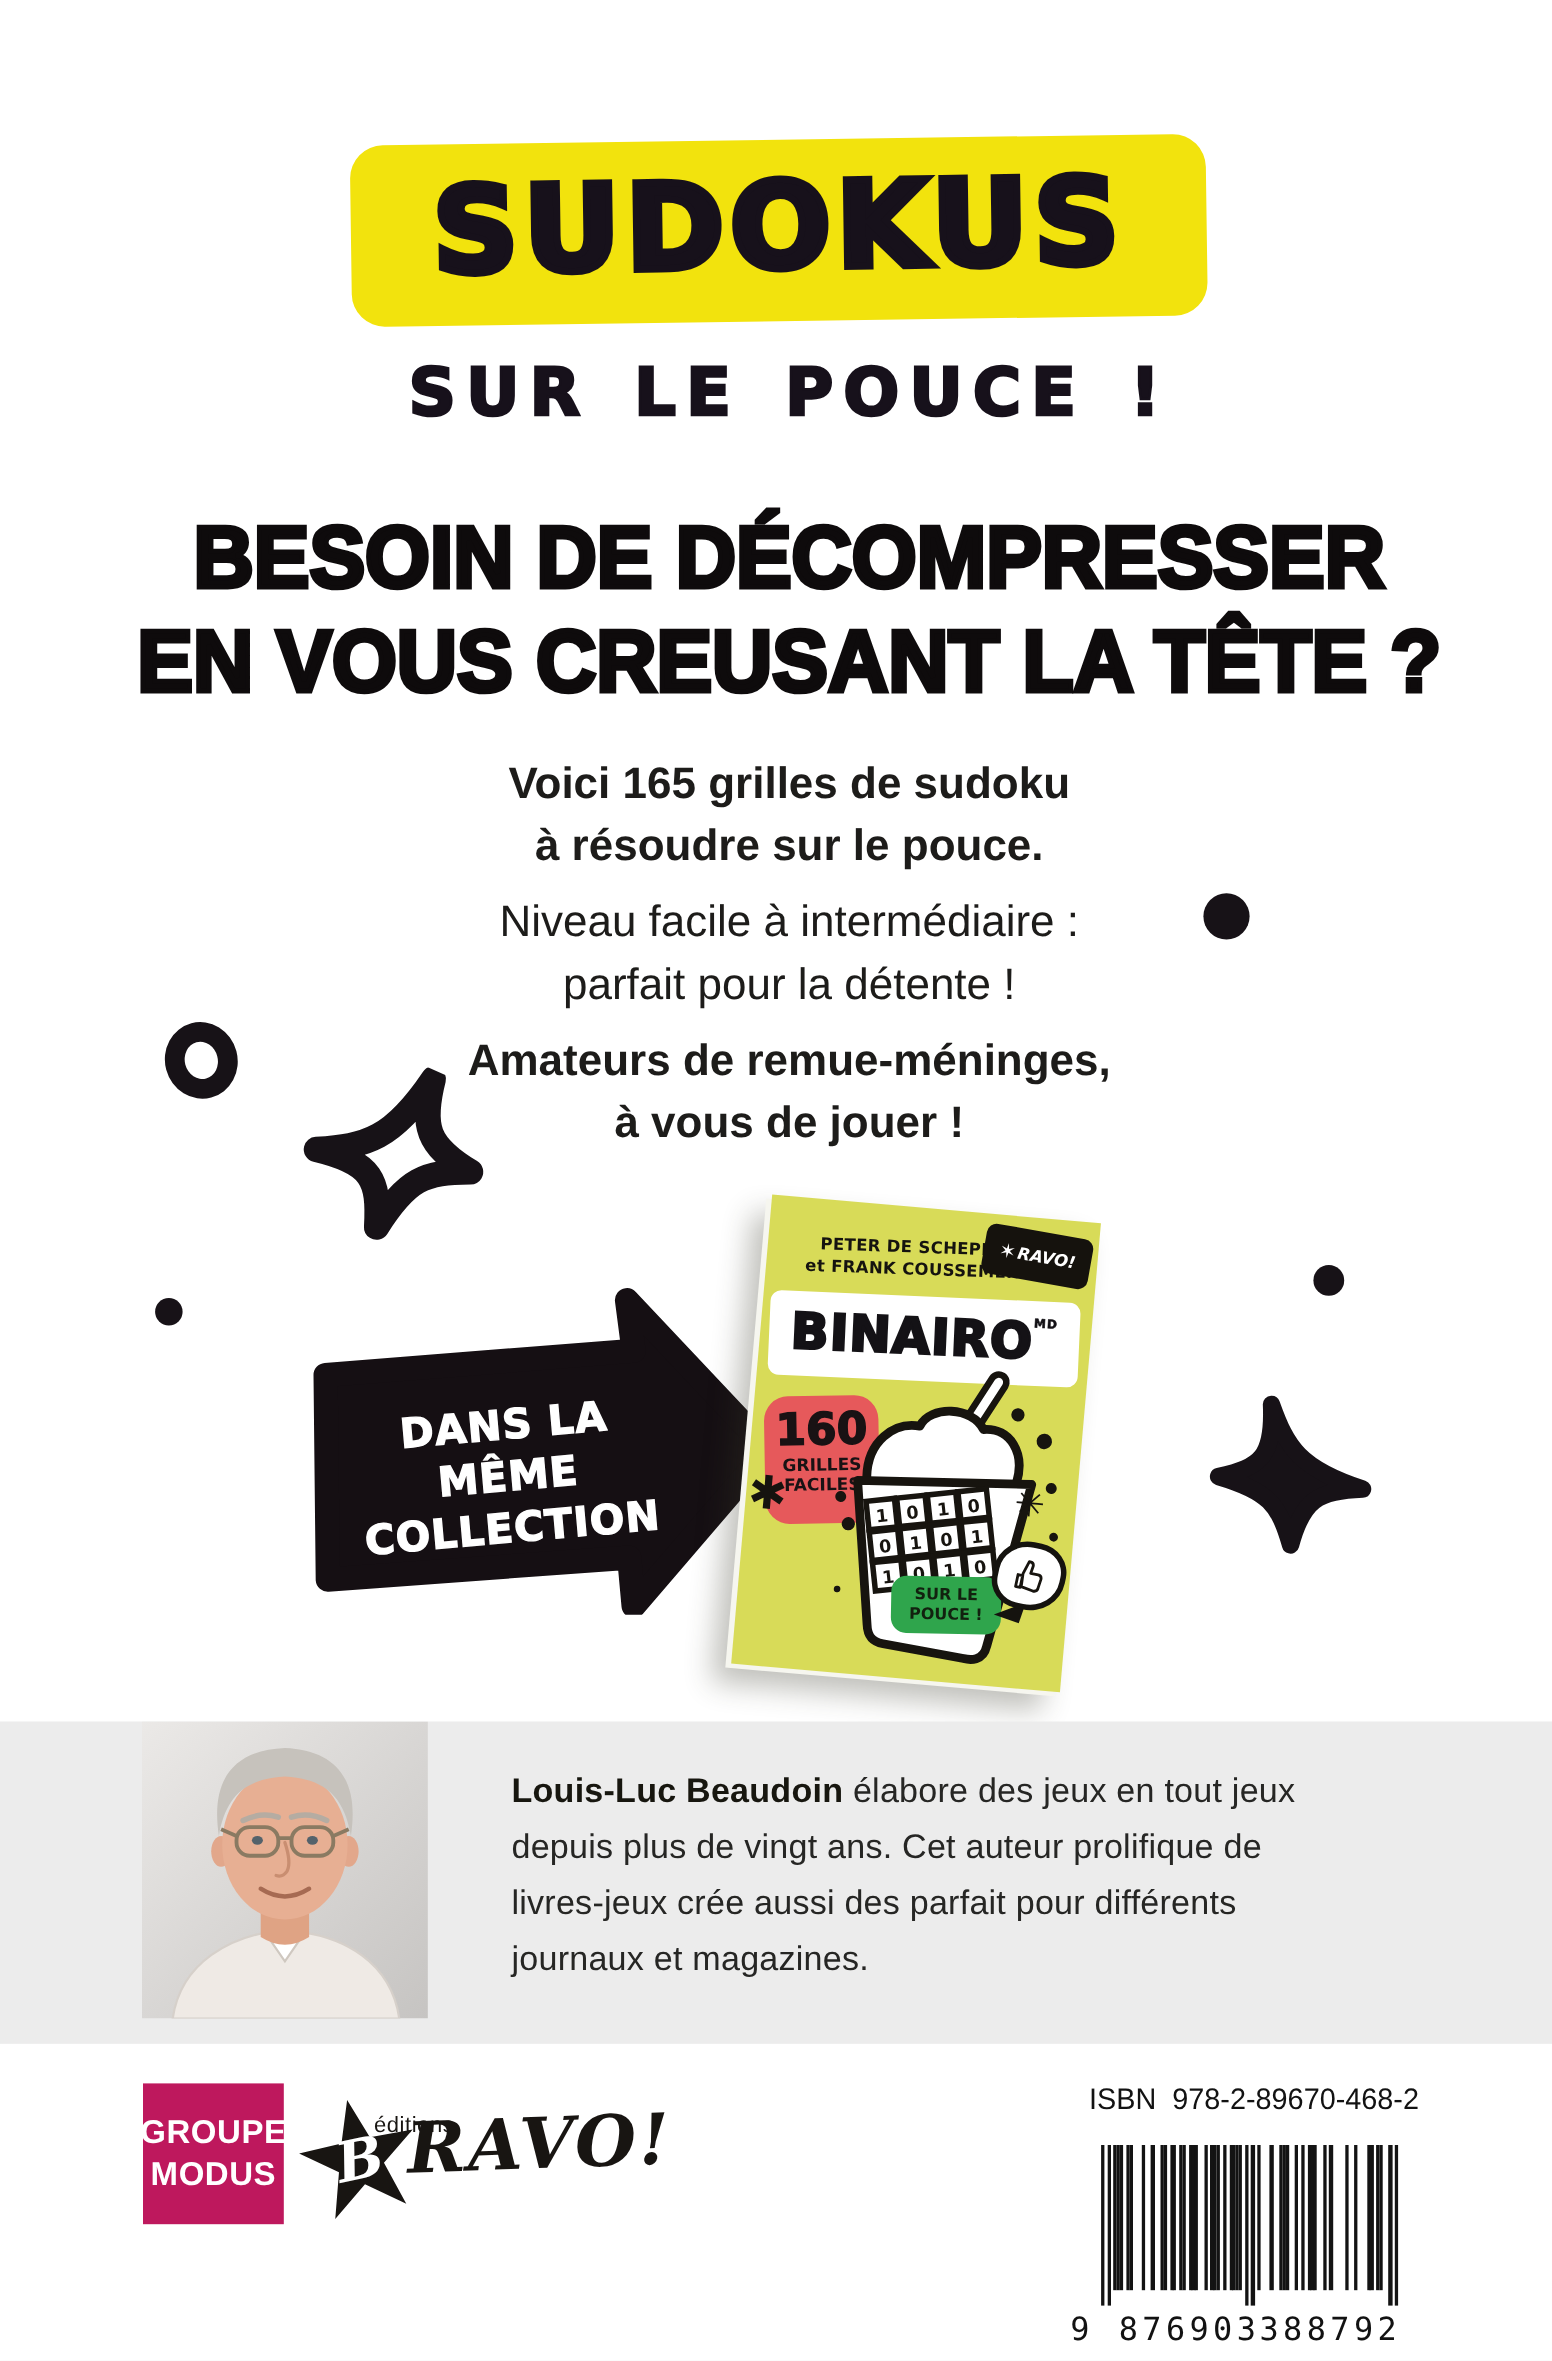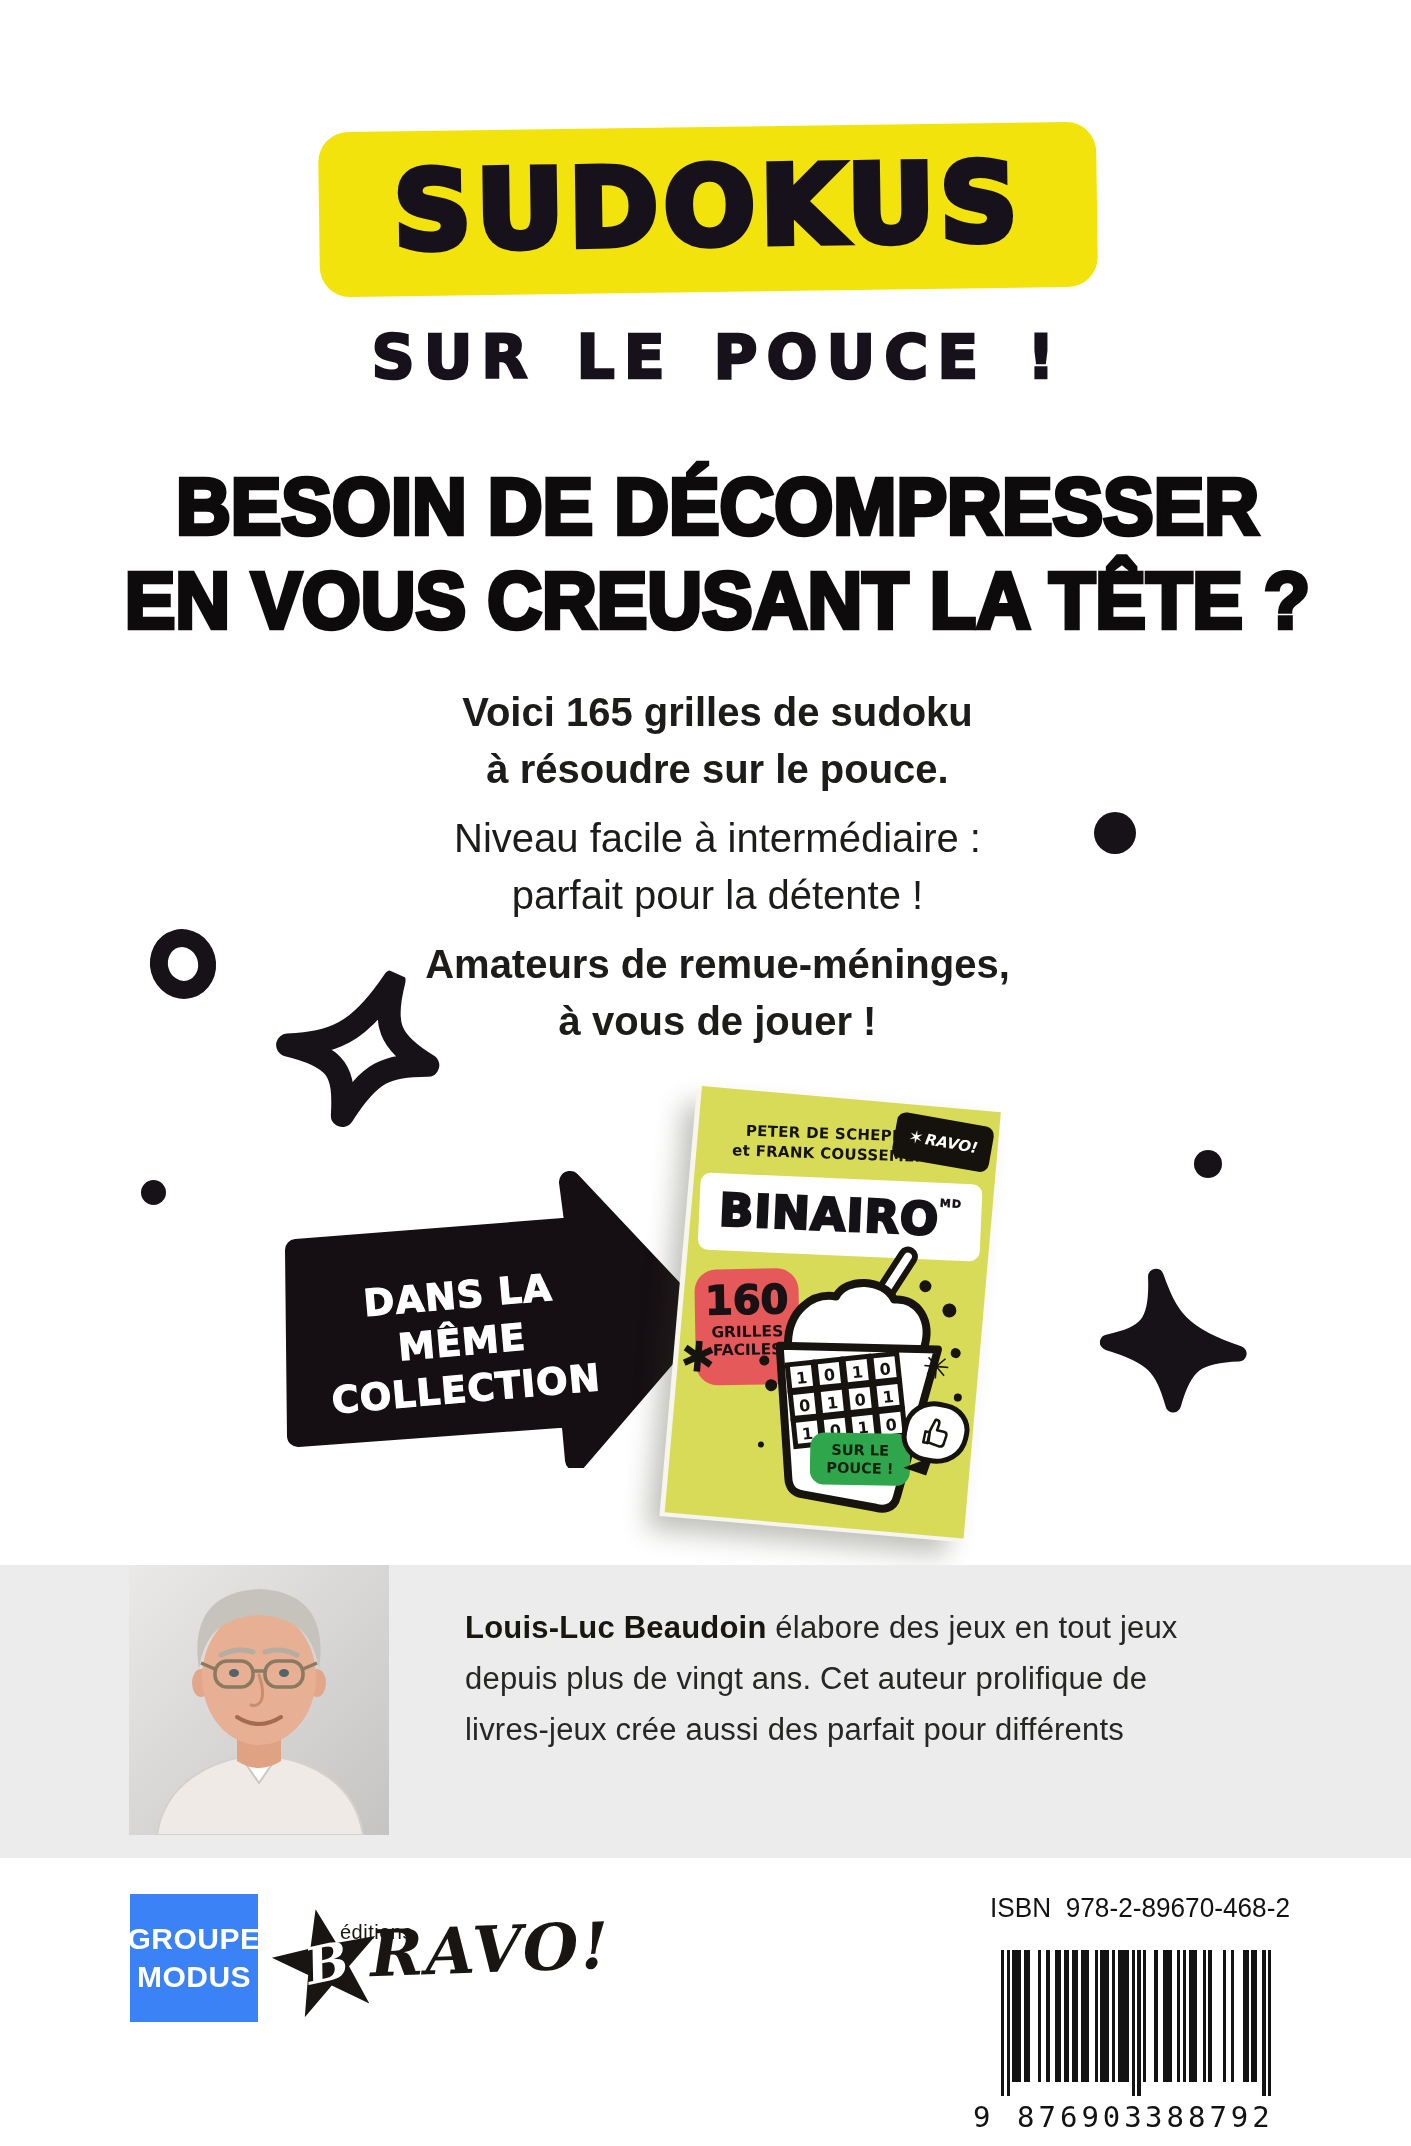--- a/index.html
+++ b/index.html
@@ -81,21 +81,21 @@
   .spark-l{left:2px;top:246px;font-size:42px;}
   .spark-r{left:244px;top:240px;font-size:33px;}
 
   
   .author-band{left:0;top:1565px;width:1411px;height:293px;background:#ECECEC;}
   .portrait{left:129px;top:1565px;width:260px;height:270px;}
   .bio{left:465px;top:1602px;width:880px;font-size:31px;line-height:51px;color:#262624;letter-spacing:.2px;}
   .bio b{color:#17160f;}
 
   
-  .orange-box{left:130px;top:1894px;width:128px;height:128px;background:#3b82f6;color:#fff;
+  .orange-box{left:130px;top:1894px;width:128px;height:128px;background:#be185d;color:#fff;
         display:flex;flex-direction:column;align-items:center;justify-content:center;
         font-weight:bold;font-size:30px;line-height:38px;letter-spacing:.5px;}
   .bravo-logo{left:268px;top:1896px;width:300px;height:130px;}
   .editions{position:absolute;left:72px;top:4px;font-size:20px;color:#181512;letter-spacing:.5px;margin-top:21px;}
   .logo-star{position:absolute;left:0;top:12px;width:118px;height:110px;transform:rotate(-12deg);}
   .logo-star polygon{fill:#181512;}
   .logo-star text{font-family:"DejaVu Serif",serif;font-style:italic;font-weight:bold;}
   .ravo{position:absolute;left:102px;top:16px;font-family:"DejaVu Serif",serif;font-style:italic;
         font-weight:bold;font-size:64px;letter-spacing:2px;transform:rotate(-2deg);color:#181512;}
   .website{left:129px;top:2023px;font-size:43px;color:#3f3c39;}
@@ -261,20 +261,21 @@
     </g>
     <ellipse cx="105" cy="108" rx="5" ry="4" fill="#54626b"></ellipse>
     <ellipse cx="155" cy="108" rx="5" ry="4" fill="#54626b"></ellipse>
     <path d="M130,110 q6,18 2,26 q-4,6 -10,4" stroke="#c98e71" stroke-width="3" fill="none" stroke-linecap="round"></path>
     <path d="M108,152 q22,14 44,0" stroke="#a66a52" stroke-width="4" fill="none" stroke-linecap="round"></path>
   </svg>
   <div class="abs bio">
     <div><b>Louis-Luc Beaudoin</b><span> élabore des jeux en tout jeux</span></div>
     <div>depuis plus de vingt ans. Cet auteur prolifique de</div>
     <div>livres-jeux crée aussi des parfait pour différents</div>
+    <div>journaux et magazines.</div>
   </div>
 
   <div class="abs orange-box">
     <div>GROUPE</div>
     <div>MODUS</div>
   </div>
   <div class="abs bravo-logo">
     <span class="editions">éditions</span>
     <svg class="logo-star" viewBox="0 0 100 100">
       <polygon points="50,0 62,34 98,35 69,57 80,94 50,71 20,94 31,57 2,35 38,34"></polygon>

